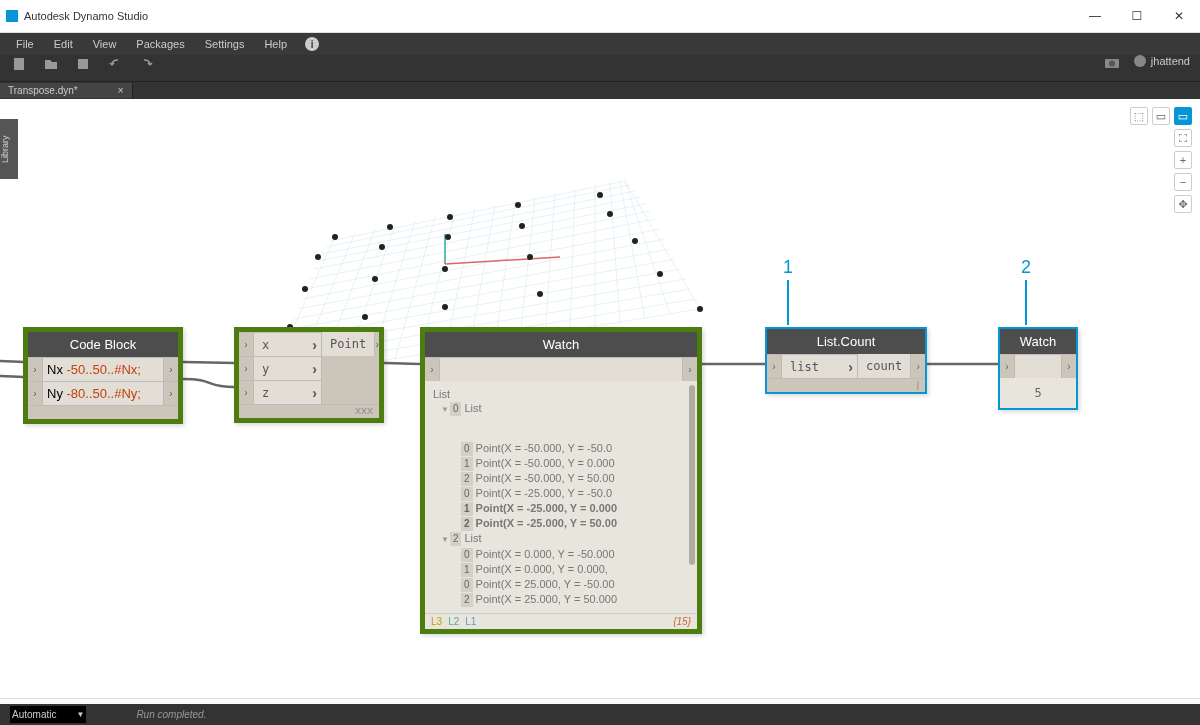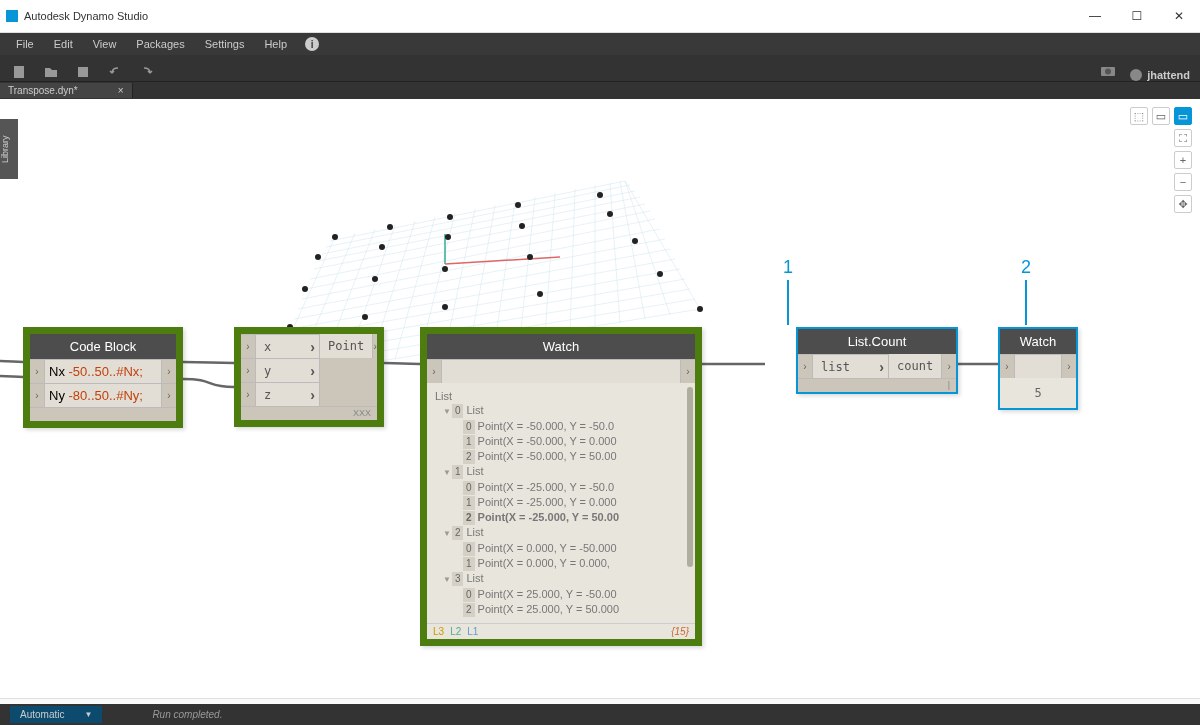--- a/index.html
+++ b/index.html
@@ -11,21 +11,21 @@
 .titlebar .title { font-size: 11px; color: #333; flex: 1; }
 .titlebar .win-controls { display: flex; gap: 12px; }
 .titlebar .win-btn { width: 30px; text-align: center; font-size: 12px; color: #333; cursor: pointer; }
 
 
 .menubar { background: #393939; height: 22px; display: flex; align-items: center; padding: 0 6px; }
 .menubar .menu-item { color: #ccc; font-size: 11px; padding: 0 10px; cursor: pointer; }
 .menubar .info-icon { width: 14px; height: 14px; border-radius: 50%; background: #ccc; color: #393939; font-size: 10px; display: flex; align-items: center; justify-content: center; margin-left: 8px; font-weight: bold; cursor: pointer; }
 
 
-.toolbar { background: #333; height: 26px; display: flex; align-items: flex-end; padding: 0 10px; font-weight: bold; }
+.toolbar { background: #333; height: 26px; display: flex; align-items: flex-start; padding: 0 10px; }
 .toolbar .tool-btn { width: 18px; height: 18px; margin-right: 14px; cursor: pointer; display: flex; align-items: center; justify-content: center; }
 .toolbar .spacer { flex: 1; }
 .toolbar .right-item { margin-left: 14px; cursor: pointer; }
 .toolbar .user { display: flex; align-items: center; color: #ccc; font-size: 11px; }
 .toolbar .user-icon { width: 12px; height: 12px; border-radius: 50%; background: #888; margin-right: 5px; }
 
 
 .tabbar { background: #333; height: 18px; display: flex; align-items: center; border-top: 1px solid #222; }
 .tabbar .tab { background: #444; color: #ccc; font-size: 10px; padding: 2px 8px; display: flex; align-items: center; border-right: 1px solid #222; }
 .tabbar .tab .close { margin-left: 40px; font-size: 10px; cursor: pointer; }
@@ -44,21 +44,21 @@
 
 
 .viewport-3d { position: absolute; left: 260px; top: 30px; width: 450px; height: 280px; }
 
 
 .annotation { position: absolute; color: #0696d7; font-size: 18px; }
 .annotation .num { text-align: center; }
 .annotation .line { width: 2px; height: 45px; background: #0696d7; margin: 2px auto 0; }
 
 
-.node { position: absolute; background: #cbc6b9; border: 7px solid #4d7c0f; box-shadow: 2px 2px 4px rgba(0,0,0,0.15); }
+.node { position: absolute; background: #cbc6b9; border: 5px solid #4d7c0f; box-shadow: 2px 2px 4px rgba(0,0,0,0.15); }
 .node.selected { border: 2px solid #0696d7; }
 .node-header { background: #4d4d4d; color: #fff; font-size: 13px; text-align: center; padding: 5px 0; }
 
 .port-row { display: flex; align-items: center; background: #e2ded5; border-top: 1px solid #bbb; height: 24px; }
 .port-in { width: 15px; background: #cbc6b9; height: 100%; border-right: 1px solid #bbb; display: flex; align-items: center; justify-content: center; font-size: 10px; color: #666; cursor: pointer; }
 .port-out { width: 15px; background: #cbc6b9; height: 100%; border-left: 1px solid #bbb; display: flex; align-items: center; justify-content: center; font-size: 10px; color: #666; cursor: pointer; }
 .port-label { padding: 0 8px; font-size: 12px; color: #555; font-family: monospace; }
 .port-spacer { flex: 1; }
 .chevron { font-size: 14px; color: #555; padding: 0 4px; font-weight: bold; }
 
@@ -78,21 +78,21 @@
 .watch-footer .count { flex: 1; text-align: right; color: #cc6633; font-style: italic; }
 
 .watch-small-body { background: #e8e5dd; text-align: center; padding: 8px 0; font-size: 12px; color: #666; font-family: monospace; }
 
 
 .wires { position: absolute; top: 0; left: 0; pointer-events: none; }
 
 
 .statusbar { position: absolute; bottom: 21px; left: 0; right: 0; height: 6px; background: #fafafa; border-top: 1px solid #e0e0e0; }
 .bottombar { position: absolute; bottom: 0; left: 0; right: 0; height: 21px; background: #333; display: flex; align-items: center; padding: 0 10px; }
-.bottombar .run-mode { background: #0c4a6e; color: #ccc; font-size: 10px; padding: 3px 10px; display: flex; align-items: center; cursor: pointer; }
+.bottombar .run-mode { background: #000000; color: #ccc; font-size: 10px; padding: 3px 2px; display: flex; align-items: center; cursor: pointer; }
 .bottombar .run-mode .caret { margin-left: 20px; font-size: 8px; }
 .bottombar .status { color: #999; font-size: 10px; margin-left: 50px; font-style: italic; }
 </style>
 </head>
 <body>
 
 <div class="titlebar">
   <div class="app-icon"></div>
   <div class="title">Autodesk Dynamo Studio</div>
   <div class="win-controls">
@@ -320,44 +320,42 @@
   <div class="node" style="left:420px; top:228px; width:282px;">
     <div class="node-header">Watch</div>
     <div class="port-row">
       <div class="port-in">›</div>
       <div class="port-spacer"></div>
       <div class="port-out">›</div>
     </div>
     <div class="watch-content" id="watch-tree">
         <div class="watch-line" style="padding-left:4px;">List</div>
         <div class="watch-line" style="padding-left:12px;"><span class="tri">▼</span><span class="idx">0</span>List</div>
-        <div class="watch-line" style="padding-left:32px;"><span class="idx">0</span>Point(X = -50.000, Y = -50.0</div>
+        <div class="watch-line" style="padding-left:32px;margin-top:24px;"><span class="idx">0</span>Point(X = -50.000, Y = -50.0</div>
         <div class="watch-line" style="padding-left:32px;"><span class="idx">1</span>Point(X = -50.000, Y = 0.000</div>
         <div class="watch-line" style="padding-left:32px;"><span class="idx">2</span>Point(X = -50.000, Y = 50.00</div>
-        <div class="watch-line" style="padding-left:12px;"><span class="tri">▼</span><span class="idx">1</span>List</div>
         <div class="watch-line" style="padding-left:32px;"><span class="idx">0</span>Point(X = -25.000, Y = -50.0</div>
-        <div class="watch-line" style="padding-left:32px;"><span class="idx">1</span>Point(X = -25.000, Y = 0.000</div>
+        <div class="watch-line" style="padding-left:32px;font-weight:bold;"><span class="idx">1</span>Point(X = -25.000, Y = 0.000</div>
         <div class="watch-line" style="padding-left:32px;font-weight:bold;"><span class="idx">2</span>Point(X = -25.000, Y = 50.00</div>
         <div class="watch-line" style="padding-left:12px;"><span class="tri">▼</span><span class="idx">2</span>List</div>
         <div class="watch-line" style="padding-left:32px;"><span class="idx">0</span>Point(X = 0.000, Y = -50.000</div>
         <div class="watch-line" style="padding-left:32px;"><span class="idx">1</span>Point(X = 0.000, Y = 0.000, </div>
-        <div class="watch-line" style="padding-left:12px;"><span class="tri">▼</span><span class="idx">3</span>List</div>
         <div class="watch-line" style="padding-left:32px;"><span class="idx">0</span>Point(X = 25.000, Y = -50.00</div>
         <div class="watch-line" style="padding-left:32px;"><span class="idx">2</span>Point(X = 25.000, Y = 50.000</div>
       <div class="scroll-thumb"></div>
     </div>
     <div class="watch-footer">
       <span class="lace" style="color:#c90;">L3</span>
       <span class="lace" style="color:#5a9;">L2</span>
       <span class="lace" style="color:#69c;">L1</span>
       <span class="count">{15}</span>
     </div>
   </div>
 
-  <div class="node selected" style="left:796px; top:228px; width:162px;">
+  <div class="node selected" style="left:765px; top:228px; width:162px;">
     <div class="node-header">List.Count</div>
     <div style="display:flex;">
       <div style="flex:1;">
         <div class="port-row">
             <div class="port-in">›</div>
             <span class="port-label">list</span>
             <div class="port-spacer"></div>
             <span class="chevron">›</span>
           </div>
       </div>

